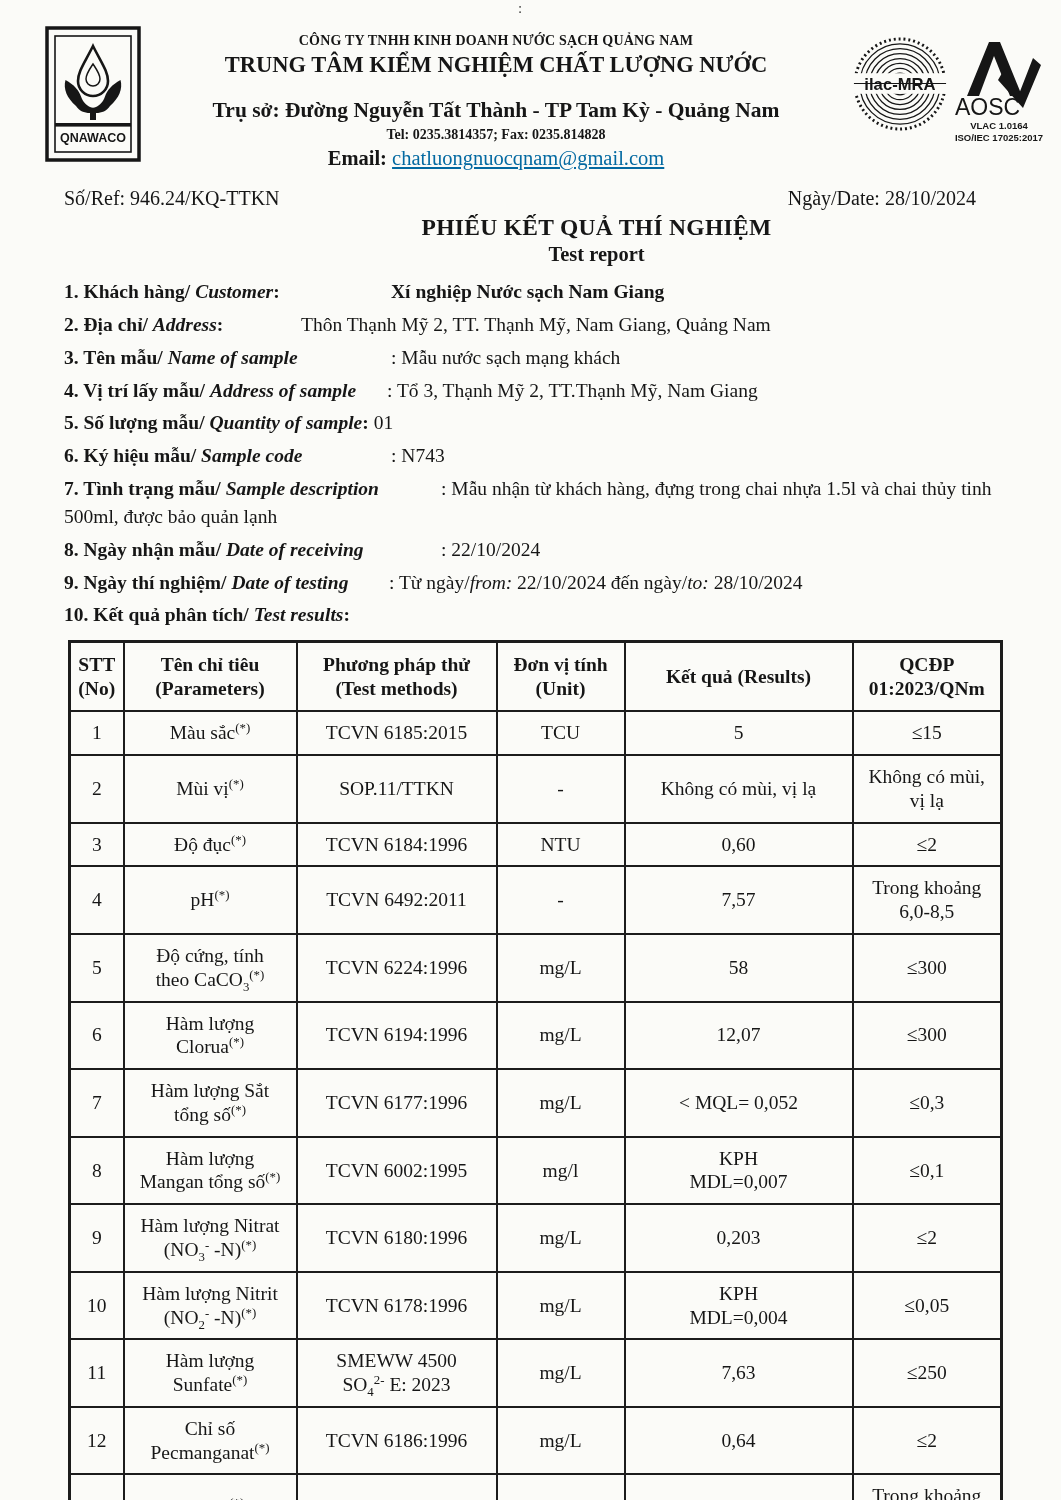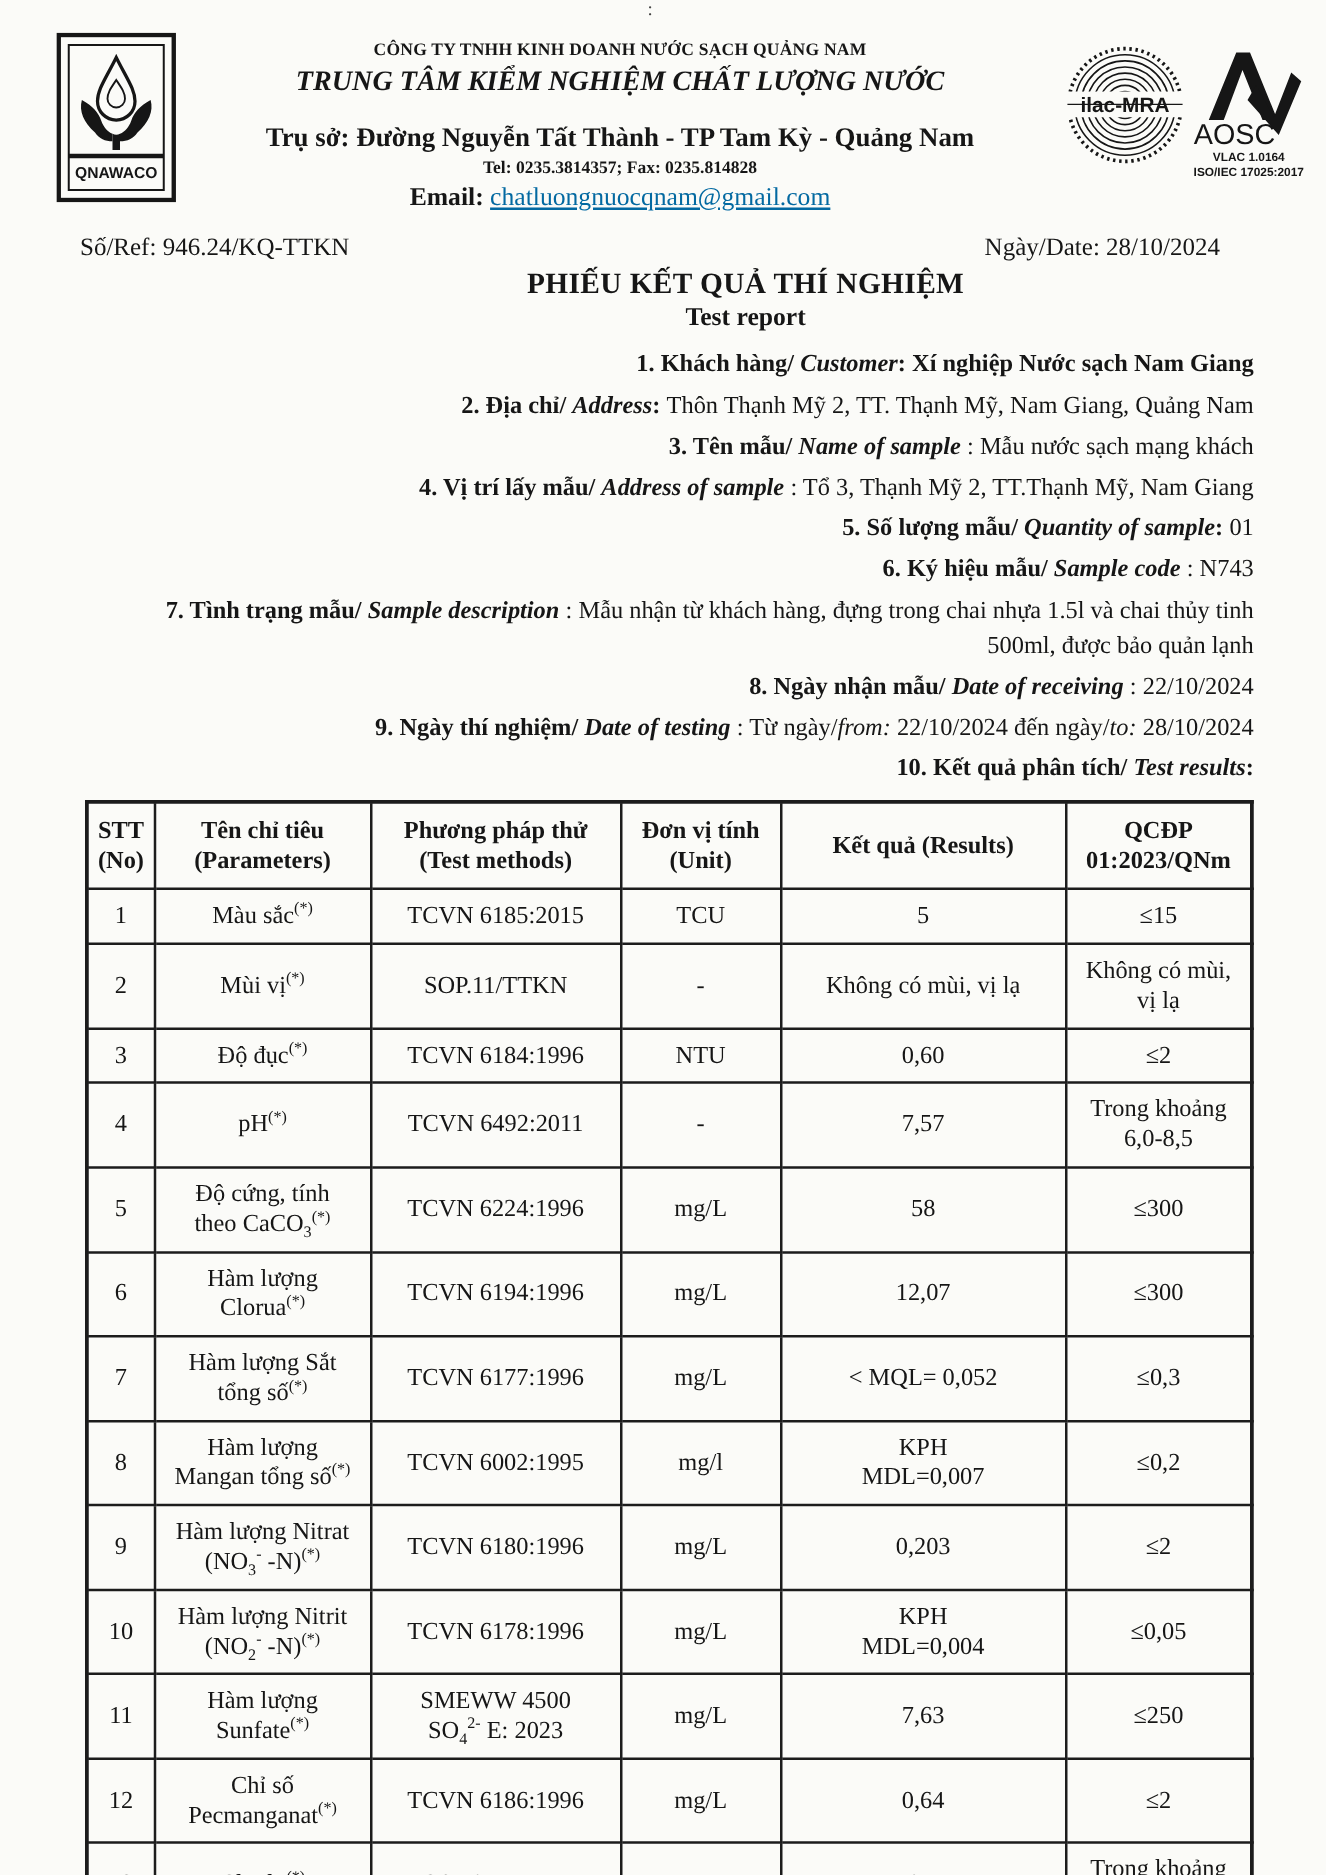--- a/index.html
+++ b/index.html
@@ -9,35 +9,35 @@
     background:#fbfbf8;
     color:#161616;
     font-family:"Liberation Serif","DejaVu Serif",serif;
     overflow:hidden;
   }
   
   .hdr{display:flex;align-items:flex-start;padding:26px 16px 0 45px;gap:14px;}
   .logo-box{flex:0 0 auto;}
   .hdr-center{flex:1 1 auto;text-align:center;padding-top:6px;line-height:1.22;}
   .hdr-l1{font-size:14px;font-weight:bold;letter-spacing:.2px;white-space:nowrap;}
-  .hdr-l2{font-size:22.5px;font-weight:bold;margin-top:2px;white-space:nowrap;font-style:italic;}
+  .hdr-l2{font-size:22.5px;font-weight:bold;margin-top:2px;white-space:nowrap;}
   .hdr-l3{font-size:21.5px;font-weight:bold;margin-top:18px;white-space:nowrap;}
   .hdr-l4{font-size:14px;font-weight:bold;margin-top:3px;}
   .hdr-l5{font-size:20.5px;font-weight:bold;margin-top:3px;}
   .hdr-l5 a{color:#0369a1;text-decoration:underline;font-weight:normal;}
   .certs{flex:0 0 auto;display:flex;align-items:flex-start;gap:4px;padding-top:8px;}
   
   .refline{display:flex;justify-content:space-between;padding:16px 85px 0 64px;font-size:20px;}
   
   .title-wrap{text-align:center;margin-top:4px;transform:translateX(66px);}
   .title-vi{font-size:23.5px;font-weight:bold;letter-spacing:.3px;}
   .title-en{font-size:20.5px;font-weight:bold;margin-top:2px;}
   
   .info-list{padding:8px 58px 0 64px;font-size:19.5px;}
-  .info-line{margin:4.5px 0;line-height:1.45;text-align:right;}
+  .info-line{margin:4.5px 0;line-height:1.45;}
   .info-line .lbl{font-weight:bold;display:inline-block;}
   .info-line .val{margin-left:5px;}
   .info-line:nth-child(1) .lbl{min-width:322px;}
   .info-line:nth-child(2) .lbl{min-width:232px;}
   .info-line:nth-child(3) .lbl{min-width:322px;}
   .info-line:nth-child(4) .lbl{min-width:318px;}
   .info-line:nth-child(6) .lbl{min-width:322px;}
   .info-line:nth-child(7) .lbl{min-width:372px;}
   .info-line:nth-child(8) .lbl{min-width:372px;}
   .info-line:nth-child(9) .lbl{min-width:320px;}
@@ -212,21 +212,21 @@
           <td class="c3">mg/L</td>
           <td class="c4">&lt; MQL= 0,052</td>
           <td class="c5">≤0,3</td>
         </tr>
         <tr>
           <td class="c0">8</td>
           <td class="c1">Hàm lượng<br>Mangan tổng số<sup>(*)</sup></td>
           <td class="c2">TCVN 6002:1995</td>
           <td class="c3">mg/l</td>
           <td class="c4">KPH<br>MDL=0,007</td>
-          <td class="c5">≤0,2</td>
+          <td class="c5">≤0,1</td>
         </tr>
         <tr>
           <td class="c0">9</td>
           <td class="c1">Hàm lượng Nitrat<br>(NO<sub>3</sub><sup>-</sup> -N)<sup>(*)</sup></td>
           <td class="c2">TCVN 6180:1996</td>
           <td class="c3">mg/L</td>
           <td class="c4">0,203</td>
           <td class="c5">≤2</td>
         </tr>
         <tr>

